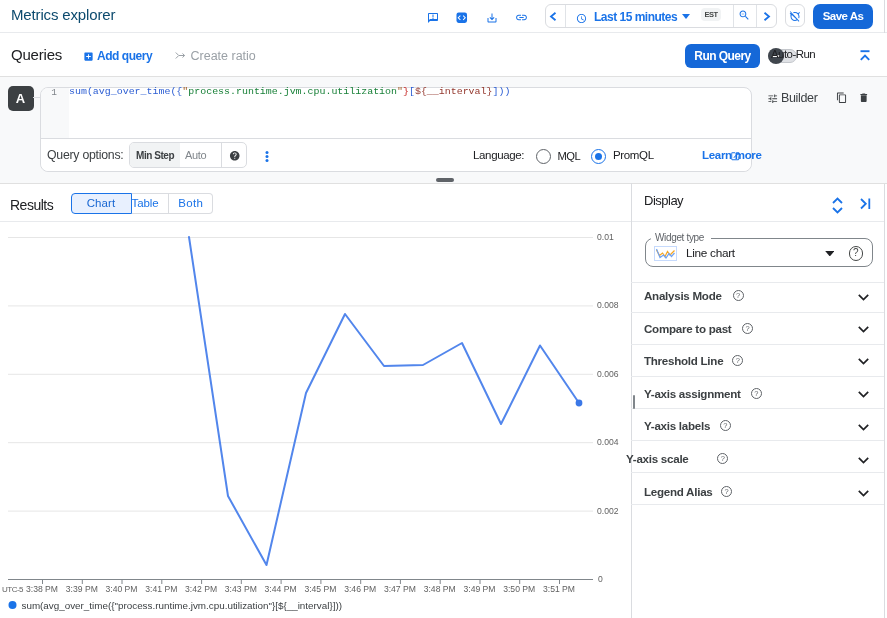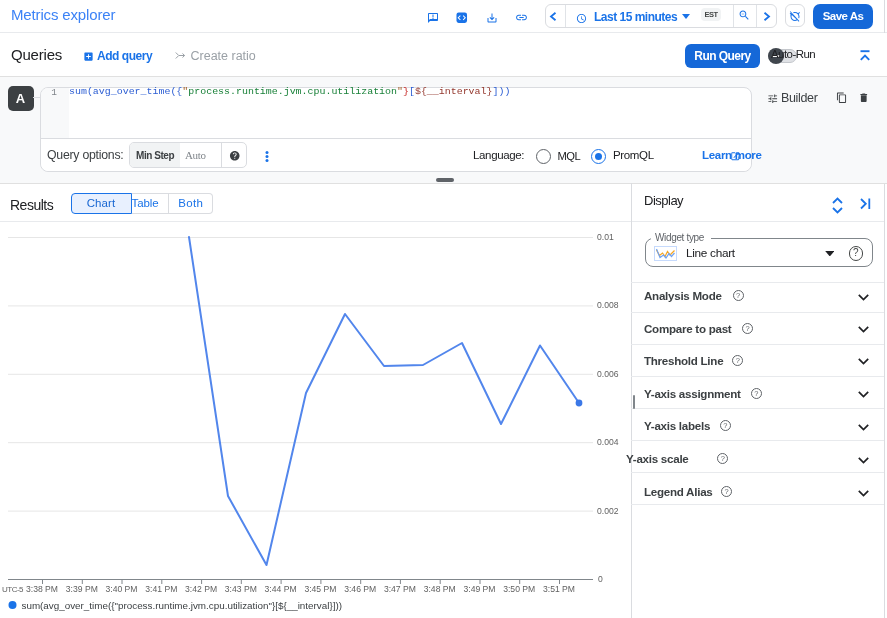--- a/index.html
+++ b/index.html
@@ -9,21 +9,21 @@
   svg { display:block; }
   .qm { width:11px;height:11px;border:1.2px solid #5f6368;border-radius:50%;font-size:7.5px;color:#5f6368;text-align:center;line-height:9px; }
   .qm::after { content:"?"; }
   .row { font-size:11.6px;font-weight:bold;color:#3c4043;letter-spacing:-0.27px; }
 </style>
 </head>
 <body>
 <div class="page">
 
   <div class="abs" style="left:0;top:0;width:887px;height:33px;border-bottom:1px solid #e8eaed;background:#fff;"></div>
-  <div class="abs" style="left:11px;top:6px;font-size:15px;color:#3b82f6;letter-spacing:-0.15px;">Metrics explorer</div>
+  <div class="abs" style="left:11px;top:6px;font-size:15px;color:#0c4a6e;letter-spacing:-0.15px;">Metrics explorer</div>
 
   <svg class="abs" style="left:426.5px;top:11.5px;" width="12" height="12" viewBox="0 0 24 24" fill="#1a73e8">
     <path d="M20 2H4c-1.1 0-2 .9-2 2v18l4-4h14c1.1 0 2-.9 2-2V4c0-1.1-.9-2-2-2zm-2 12H6l-2 2V4h16v10zM11 5h2v6h-2zm0 7h2v2h-2z"></path>
   </svg>
 
   <svg class="abs" style="left:456px;top:12px;" width="11.5" height="11.5" viewBox="0 0 24 24">
     <rect x="1" y="1" width="22" height="22" rx="4.5" fill="#1a73e8"></rect>
     <path d="M9.8 15.8 6 12l3.8-3.8L8.4 6.8 3.2 12l5.2 5.2zm4.4 0L18 12l-3.8-3.8 1.4-1.4L20.8 12l-5.2 5.2z" fill="#fff"></path>
   </svg>
 
@@ -101,21 +101,21 @@
   <div class="abs" style="left:41px;top:87.5px;width:28px;height:50px;background:#f8f9fa;border-radius:7px 0 0 0;"></div>
   <div class="abs" style="left:47px;top:87px;width:10px;font-size:9.5px;color:#80868b;text-align:right;font-family:'Liberation Mono',monospace;">1</div>
 
   <div class="abs" style="left:69px;top:86px;font-family:'Liberation Mono',monospace;font-size:9.95px;letter-spacing:0;white-space:pre;"><span style="color:#2b5dd3;">sum(avg_over_time({</span><span style="color:#a3622a;">"</span><span style="color:#188038;">process.runtime.jvm.cpu.utilization</span><span style="color:#a3622a;">"</span><span style="color:#c5221f;">}</span><span style="color:#2b5dd3;">[</span><span style="color:#93362c;">${__interval}</span><span style="color:#2b5dd3;">]))</span></div>
 
   <div class="abs" style="left:41px;top:138px;width:710px;height:33px;background:#fff;border-top:1px solid #dadce0;border-radius:0 0 8px 8px;"></div>
   <div class="abs" style="left:47px;top:147.5px;font-size:12.3px;color:#3c4043;letter-spacing:-0.25px;">Query options:</div>
   <div class="abs" style="left:129px;top:142px;width:118px;height:26px;border:1px solid #dadce0;border-radius:5px;background:#fff;"></div>
   <div class="abs" style="left:130px;top:143px;width:50px;height:24px;background:#f1f3f4;border-radius:4px 0 0 4px;"></div>
   <div class="abs" style="left:136px;top:149.5px;font-size:10px;font-weight:bold;color:#3c4043;letter-spacing:-0.45px;">Min Step</div>
-  <div class="abs" style="left:185px;top:148.5px;font-size:11px;color:#80868b;letter-spacing:-0.35px;font-family:Liberation Serif, serif;">Auto</div>
+  <div class="abs" style="left:185px;top:148.5px;font-size:11px;color:#80868b;letter-spacing:-0.35px;">Auto</div>
   <div class="abs" style="left:221px;top:143px;width:1px;height:24px;background:#dadce0;"></div>
   <svg class="abs" style="left:228.5px;top:150px;" width="11.5" height="11.5" viewBox="0 0 24 24" fill="#3c4043">
     <path d="M12 2C6.48 2 2 6.48 2 12s4.48 10 10 10 10-4.48 10-10S17.52 2 12 2zm1 17h-2v-2h2v2zm2.07-7.75-.9.92C13.45 12.9 13 13.5 13 15h-2v-.5c0-1.1.45-2.1 1.17-2.83l1.24-1.26c.37-.36.59-.86.59-1.41 0-1.1-.9-2-2-2s-2 .9-2 2H8c0-2.21 1.79-4 4-4s4 1.79 4 4c0 .88-.36 1.68-.93 2.25z"></path>
   </svg>
   <svg class="abs" style="left:265px;top:151px;" width="4" height="11" viewBox="0 0 4 11" fill="#1a73e8">
     <circle cx="2" cy="1.5" r="1.5"></circle>
       <circle cx="2" cy="5.5" r="1.5"></circle>
       <circle cx="2" cy="9.5" r="1.5"></circle>
   </svg>
 

